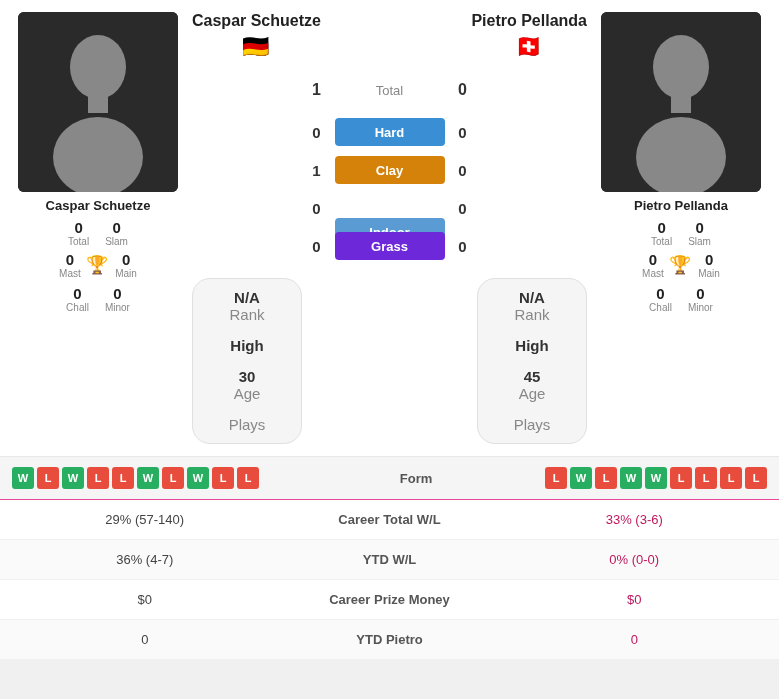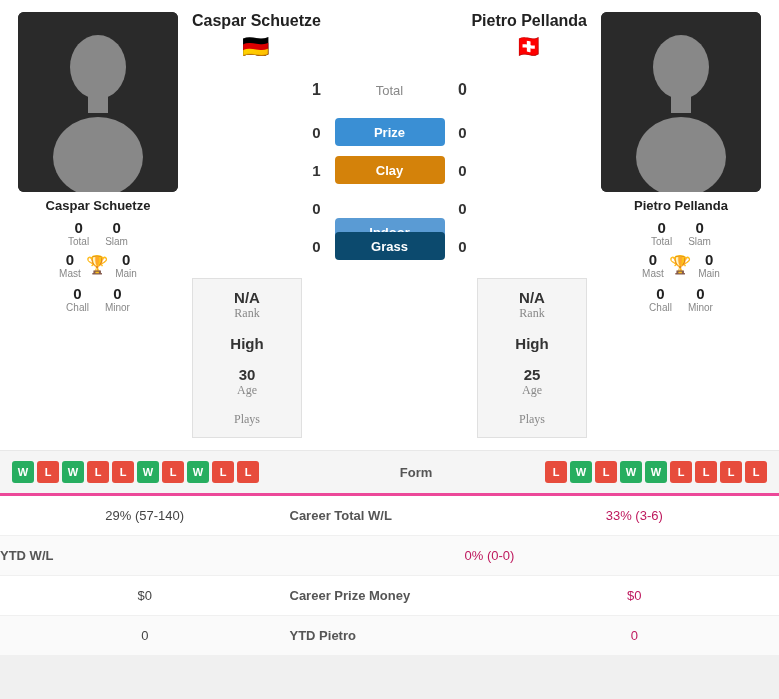--- a/index.html
+++ b/index.html
@@ -120,49 +120,48 @@
       display: flex;
       align-items: center;
       justify-content: center;
       font-size: 13px;
       font-weight: bold;
       color: #fff;
     }
     .surface-hard { background: #3a8fd4; }
     .surface-clay { background: #d4820a; }
     .surface-indoor { background: #5a9bd4; margin-top: 48px; }
-    .surface-grass { background: #0c4a6e; }
+    .surface-grass { background: #6d28d9; }
 
     
     .player-stats-panel {
       background: #f5f5f5;
       border: 1px solid #e0e0e0;
-      border-radius: 0;
+      border-radius: 18px;
       padding: 10px 16px;
       width: 110px;
       display: flex;
       flex-direction: column;
       gap: 14px;
       align-items: center;
       margin-top: 4px;
     }
     .panel-stat {
       display: flex;
       flex-direction: column;
       align-items: center;
     }
     .panel-stat-value {
       font-size: 15px;
       font-weight: bold;
       color: #333;
     }
     .panel-stat-label {
-      font-size: 12px;
+      font-size: 15px;
       color: #888;
-      font-family: Liberation Serif, serif;
     }
 
     
     .form-section {
       background: #f5f5f5;
       border-top: 1px solid #e8e8e8;
       padding: 10px 12px;
       display: flex;
       align-items: center;
       justify-content: space-between;
@@ -189,41 +188,41 @@
       font-size: 13px;
       font-weight: bold;
       color: #555;
       text-align: center;
       margin-left: 28px;
     }
 
     
     .stats-table {
       width: 100%;
-      border-top: 3px solid #ec4899;
+      border-top: 1px solid #ec4899;
     }
     .stats-table-row {
       display: flex;
       align-items: center;
       border-bottom: 1px solid #f0f0f0;
       height: 40px;
     }
     .stats-table-row:nth-child(even) {
       background: #fafafa;
     }
     .stats-cell-left {
       flex: 1;
       text-align: center;
       font-size: 13px;
       color: #444;
       padding: 0 8px;
     }
     .stats-cell-center {
       width: 200px;
-      text-align: left;
+      text-align: center;
       font-size: 13px;
       font-weight: bold;
       color: #555;
     }
     .stats-cell-right {
       flex: 1;
       text-align: center;
       font-size: 13px;
       color: #be185d;
       padding: 0 8px;
@@ -338,21 +337,21 @@
 
       <div class="total-row">
         <span class="score-total">1</span>
         <span class="total-label">Total</span>
         <span class="score-total">0</span>
       </div>
 
       <div class="score-row">
         <span class="score-num">0</span>
         <div class="surface-badge surface-hard">
-          <span>Prize</span>
+          <span>Hard</span>
         </div>
         <span class="score-num">0</span>
       </div>
 
       <div class="score-row">
         <span class="score-num">1</span>
         <div class="surface-badge surface-clay">
           <span>Clay</span>
         </div>
         <span class="score-num">0</span>
@@ -395,21 +394,21 @@
 
         <div class="player-stats-panel">
           <div class="panel-stat">
             <span class="panel-stat-value">N/A</span>
             <span class="panel-stat-label">Rank</span>
           </div>
           <div class="panel-stat">
             <span class="panel-stat-value">High</span>
           </div>
           <div class="panel-stat">
-            <span class="panel-stat-value">25</span>
+            <span class="panel-stat-value">45</span>
             <span class="panel-stat-label">Age</span>
           </div>
           <div class="panel-stat">
             <span class="panel-stat-label">Plays</span>
           </div>
         </div>
       </div>
 
     </div>
 
@@ -485,20 +484,21 @@
       </div>
   </div>
 
   <div class="stats-table">
     <div class="stats-table-row">
       <span class="stats-cell-left">29% (57-140)</span>
       <span class="stats-cell-center">Career Total W/L</span>
       <span class="stats-cell-right">33% (3-6)</span>
     </div>
     <div class="stats-table-row">
+      <span class="stats-cell-left">36% (4-7)</span>
       <span class="stats-cell-center">YTD W/L</span>
       <span class="stats-cell-right">0% (0-0)</span>
     </div>
     <div class="stats-table-row">
       <span class="stats-cell-left">$0</span>
       <span class="stats-cell-center">Career Prize Money</span>
       <span class="stats-cell-right">$0</span>
     </div>
     <div class="stats-table-row">
       <span class="stats-cell-left">0</span>

